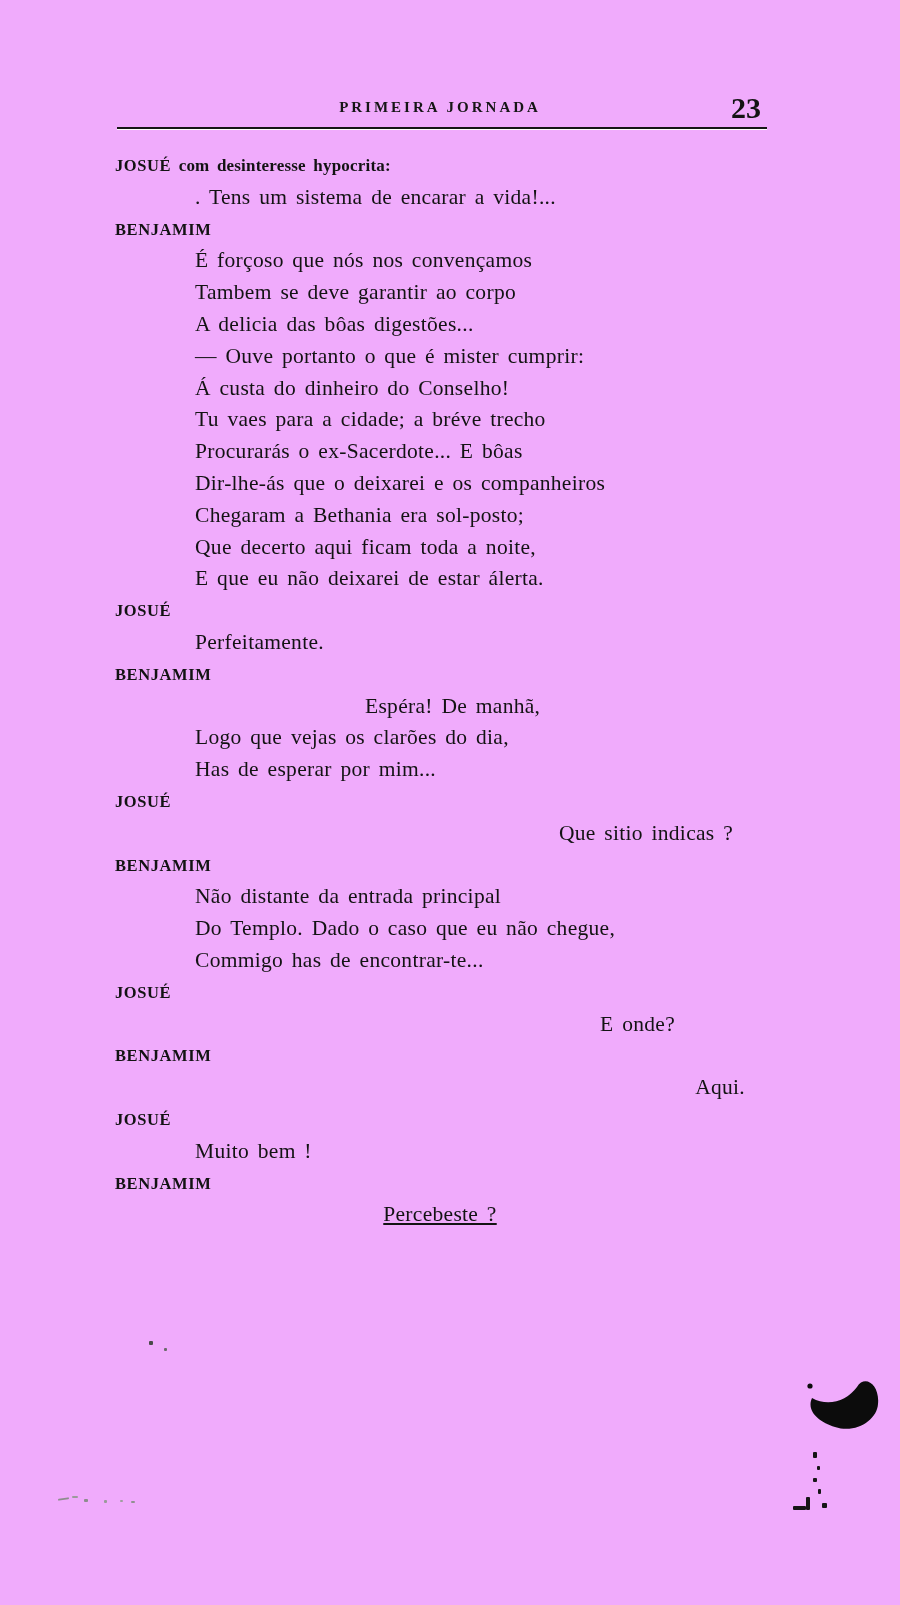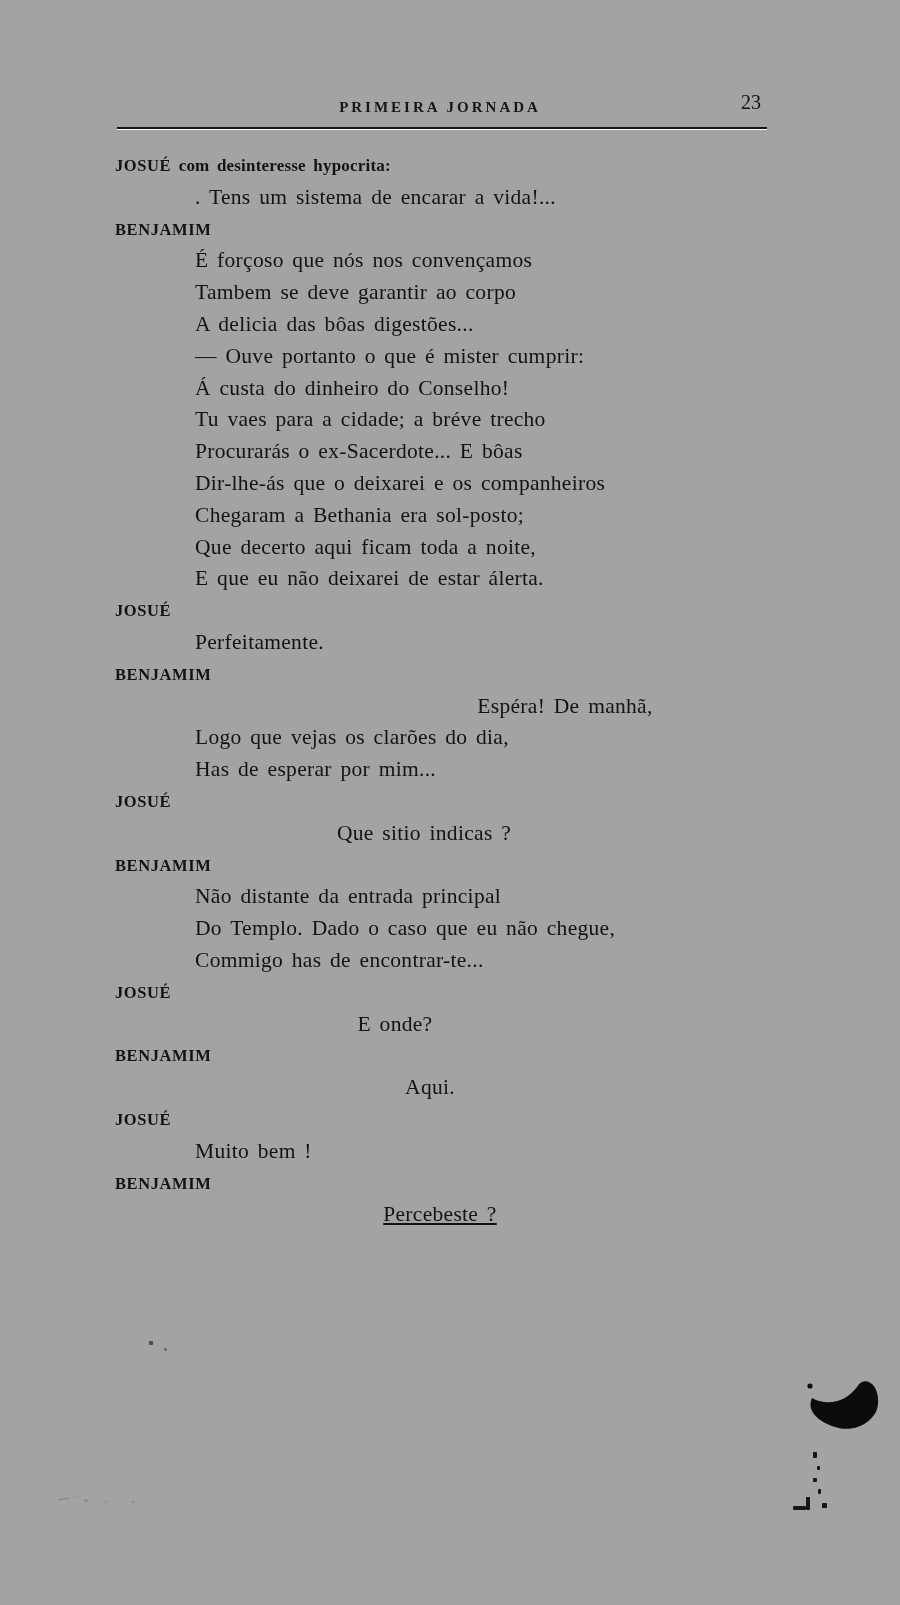--- a/index.html
+++ b/index.html
@@ -1,55 +1,55 @@
 <!DOCTYPE html>
 <html><head>
 <meta charset="utf-8">
 <style>
   * { margin:0; padding:0; box-sizing:border-box; }
   html,body { background:#ffffff; }
   .page {
     position:relative;
     width:900px; height:1605px;
-    background:#a3a3a3;
+    background:#f0abfc;
     font-family:"Liberation Serif", serif;
     color:#131313;
     overflow:hidden;
     padding-left:36px;
   }
   .page-header {
     position:absolute; top:97px; left:115px; right:135px; height:26px;
   }
   .running-title {
     position:absolute; left:0; right:0; top:2px;
     text-align:center;
     font-weight:bold; font-size:15px; letter-spacing:3px;
     color:#161616;
   }
   .page-number {
     position:absolute; right:4px; top:-6px;
-    font-size:20px; font-weight:normal;
+    font-size:30px; font-weight:bold;
   }
   .rule {
     position:absolute; top:127px; left:117px; width:650px; height:4px;
     background:linear-gradient(to bottom, #151515 0 2px, #fdfdfb 2px 2.6px, #3a3a3a 2.6px 3.4px, transparent 3.4px);
   }
   .dialogue {
     position:absolute; top:150px; left:115px; right:135px;
     font-size:21.5px; line-height:31.8px;
     letter-spacing:.3px; word-spacing:3px;
   }
   .speaker {
     font-weight:bold; font-size:16.5px; letter-spacing:.6px;
     line-height:31.8px;
   }
   .sp-note { font-size:17px; letter-spacing:.2px; }
   .verse.a-left   { padding-left:80px; }
-  .verse.a-mid    { padding-left:250px;text-align:center; }
-  .verse.a-right  { text-align:center; }
+  .verse.a-mid    { padding-left:250px; }
+  .verse.a-right  { text-align:right; }
   .verse.a-center { text-align:center;text-decoration:underline; }
   .artifacts .mark {
     position:absolute; background:#161616; border-radius:1px;
   }
   .blot { position:absolute; }
 </style>
 </head>
 <body>
 
 <div class="page">

